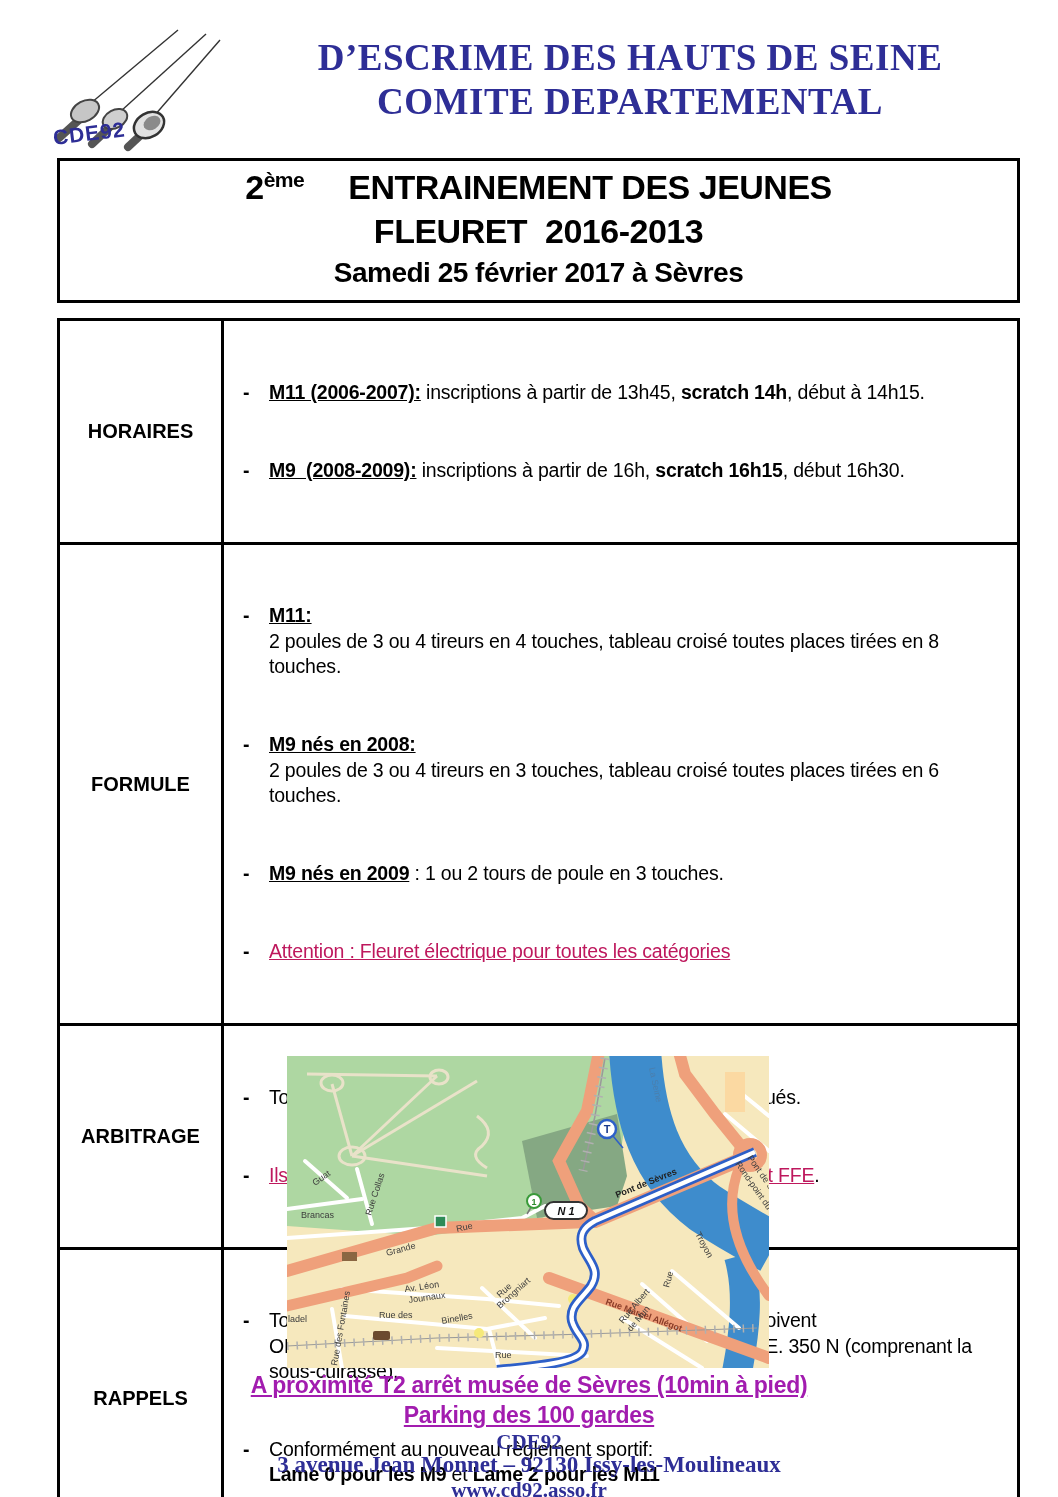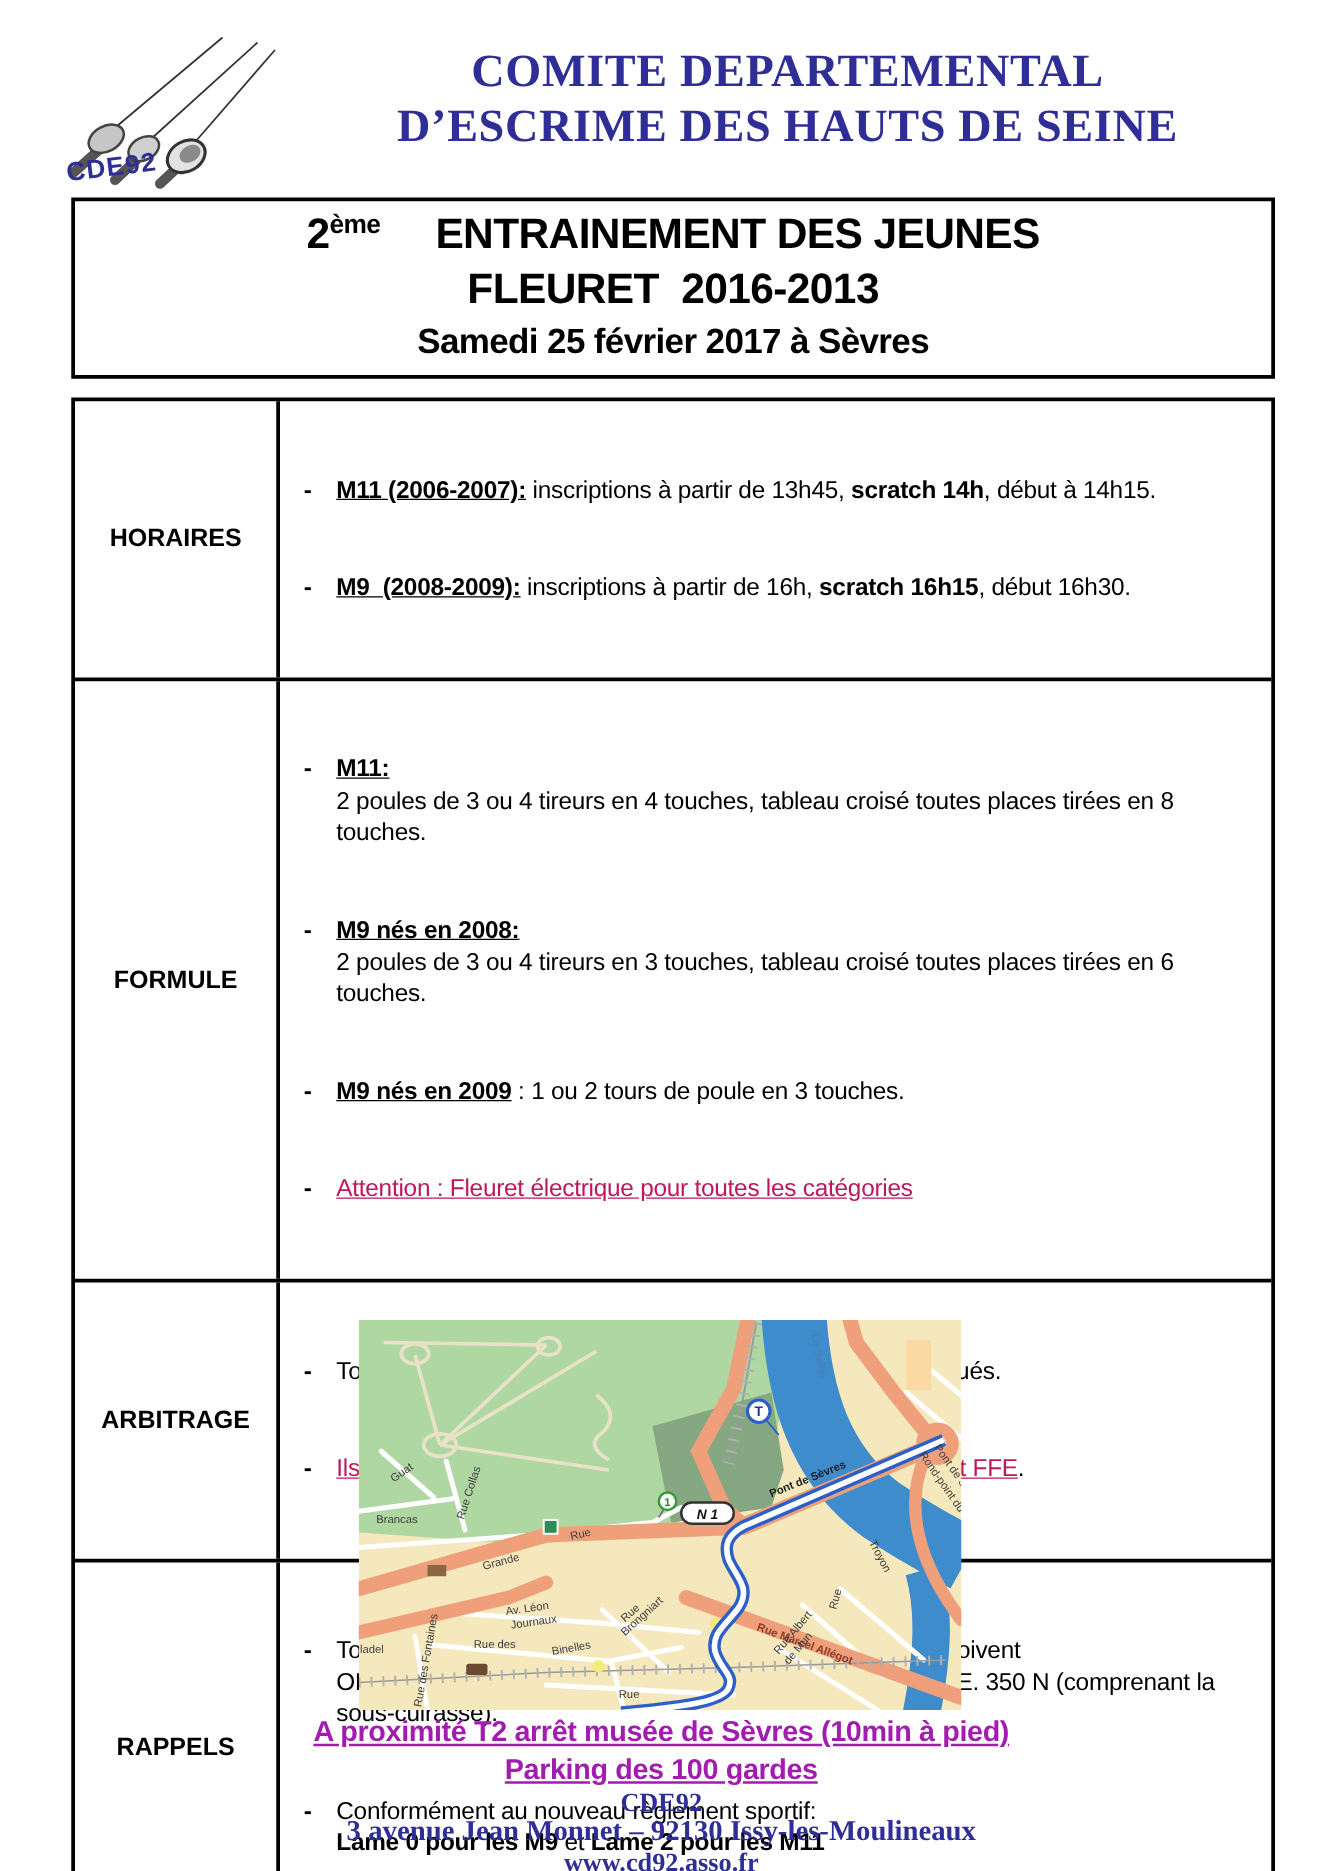--- a/index.html
+++ b/index.html
@@ -59,22 +59,22 @@
       <line x1="97" y1="113" x2="82" y2="127" stroke="#555" stroke-width="8" stroke-linecap="round"></line>
       <ellipse cx="39" cy="91" rx="15" ry="10" transform="rotate(-28 39 91)" fill="#c6c6c6" stroke="#444" stroke-width="2"></ellipse>
       <ellipse cx="69" cy="99" rx="13" ry="9" transform="rotate(-28 69 99)" fill="#cfcfcf" stroke="#444" stroke-width="2"></ellipse>
       <ellipse cx="103" cy="105" rx="16" ry="12" transform="rotate(-30 103 105)" fill="#e2e2e2" stroke="#333" stroke-width="2.5"></ellipse>
       <ellipse cx="106" cy="103" rx="9" ry="6.5" transform="rotate(-30 106 103)" fill="#8a8a8a"></ellipse>
     </g>
     <text x="8" y="125" font-size="21" font-weight="bold" fill="#2e2e96" transform="rotate(-7 8 125)" letter-spacing="1">CDE92</text>
   </svg>
 
   <div class="org">
+    <div>D’ESCRIME DES HAUTS DE SEINE</div>
     <div>COMITE DEPARTEMENTAL</div>
-    <div>D’ESCRIME DES HAUTS DE SEINE</div>
   </div>
 
   <div class="titlebox">
     <div class="tb1"><span>2</span><sup>ème</sup><span class="main">ENTRAINEMENT DES JEUNES</span></div>
     <div class="tb2">FLEURET  2016-2013</div>
     <div class="tb3">Samedi 25 février 2017 à Sèvres</div>
   </div>
 
   <div class="dtable">
 

